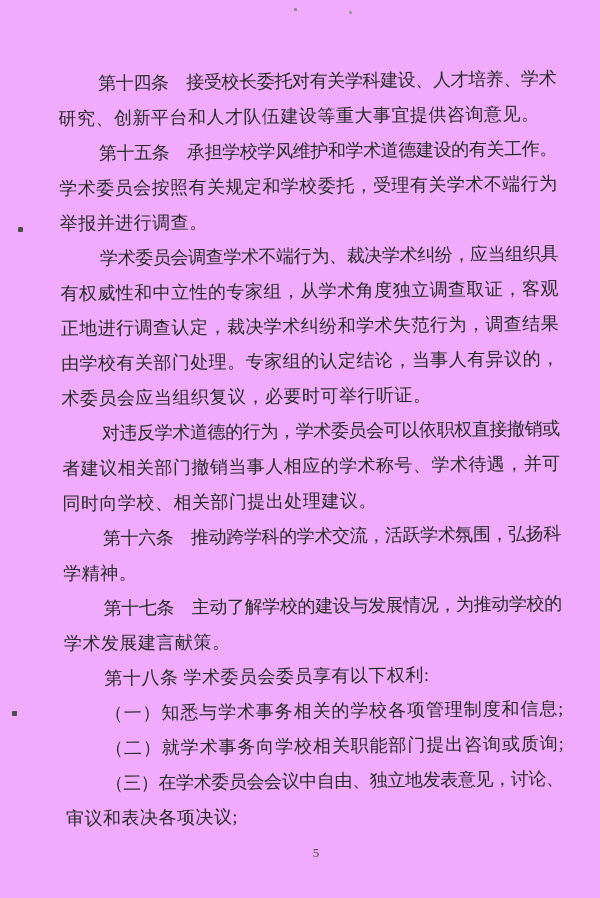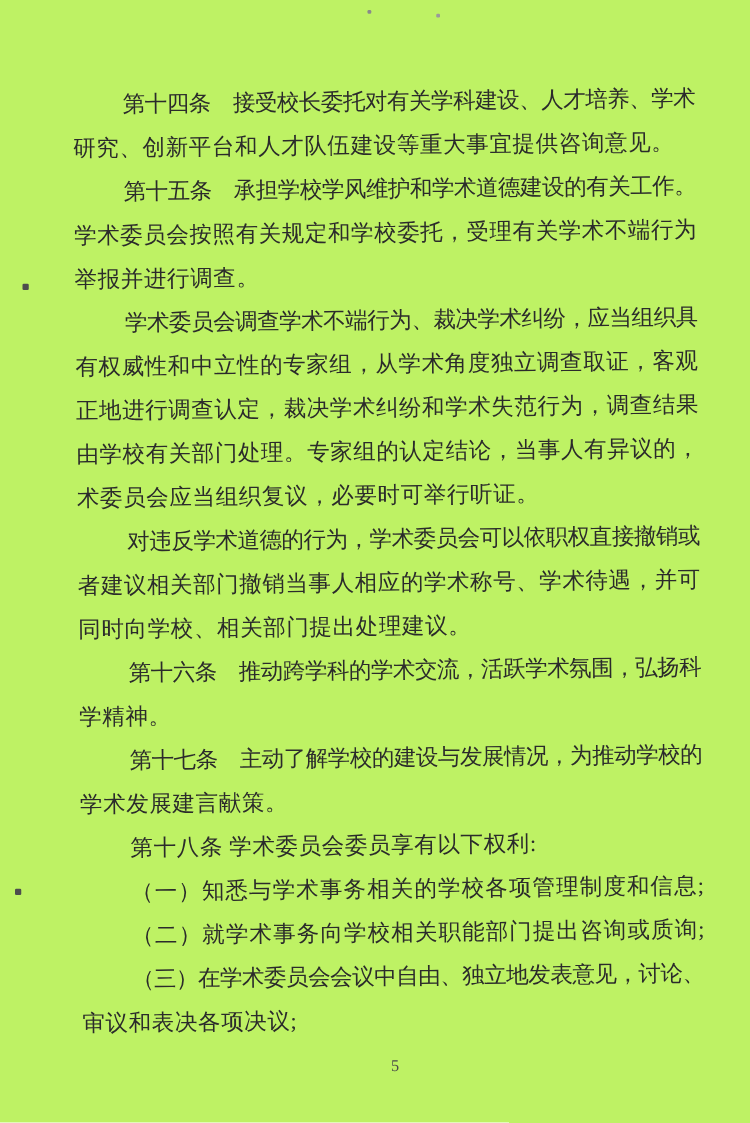--- a/index.html
+++ b/index.html
@@ -1,20 +1,20 @@
 <!DOCTYPE html>
 <html><head>
 <meta charset="utf-8">
 <style>
   html, body { margin: 0; padding: 0; background: #ffffff; }
   .page {
     position: relative;
     width: 600px;
     height: 898px;
-    background: #bef264;
+    background: #f0abfc;
     overflow: hidden;
     font-family: "Liberation Serif", "DejaVu Serif", serif;
   }
   .doc {
     position: absolute;
     left: 62px;
     top: 64px;
     width: 498px;
     color: #2b2b2b;
     font-size: 18px;

